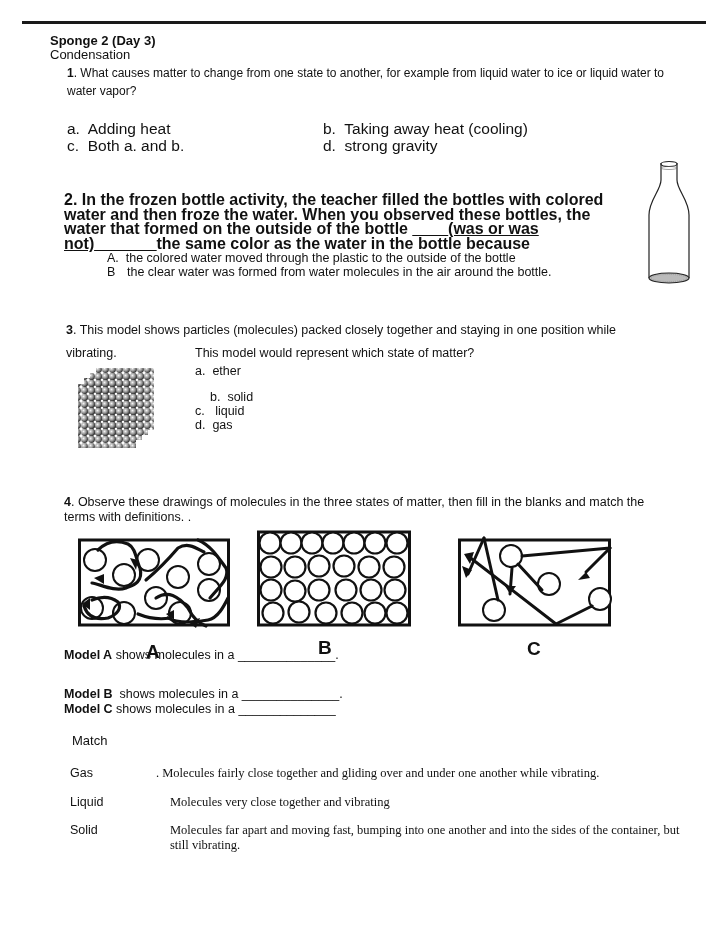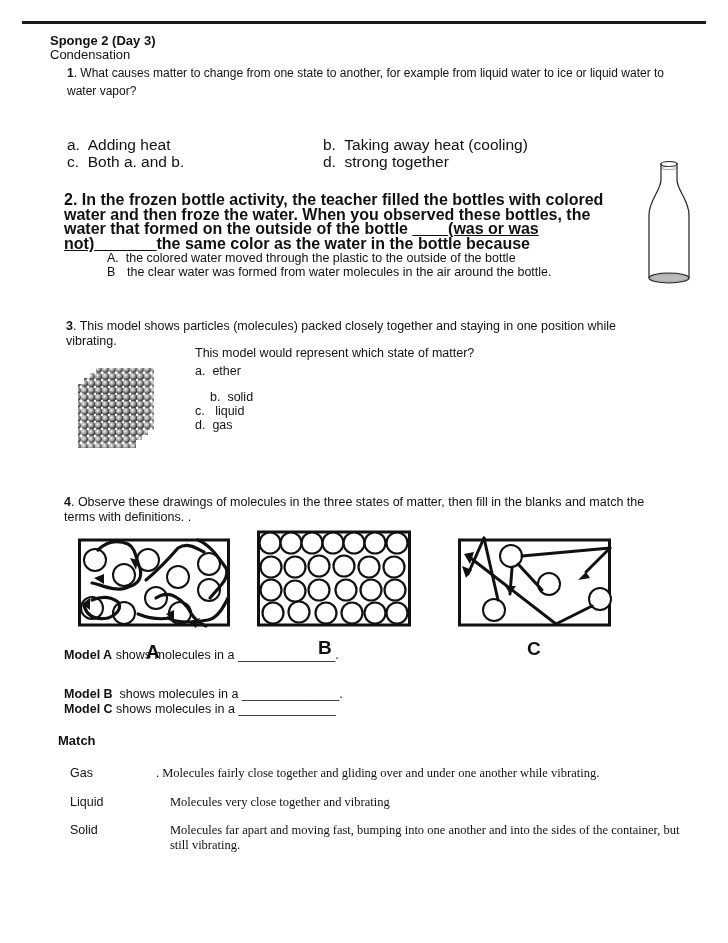--- a/index.html
+++ b/index.html
@@ -4,49 +4,49 @@
 <style>
   html, body { margin: 0; padding: 0; background: #ffffff; }
   body { width: 728px; height: 943px; position: relative; overflow: hidden;
          font-family: "Liberation Sans", sans-serif; color: #111; }
   .abs { position: absolute; }
   .rule { left: 22px; top: 21px; width: 684px; height: 3px; background: #1a1a1a; }
   .title { left: 50px; top: 33px; font-size: 13px; font-weight: bold; }
   .subtitle { left: 50px; top: 47px; font-size: 13px; }
   .q1 { left: 67px; top: 64px; width: 600px; font-size: 12px; line-height: 18px; }
   .q1 b { font-weight: bold; }
-  .opt { font-size: 15.5px; line-height: 18px; margin-top: 16px; }
+  .opt { font-size: 15.5px; line-height: 18px; }
   .q2 { left: 64px; top: 193px; width: 566px; font-size: 16px; line-height: 14.5px; font-weight: bold; }
   .blank-u { text-decoration: underline; }
   .q2-opt { font-size: 12.5px; line-height: 14.5px; }
-  .q3 { left: 66px; top: 319px; width: 590px; font-size: 12.5px; line-height: 15px; }
+  .q3 { left: 66px; top: 319px; width: 590px; font-size: 12.5px; line-height: 23px; }
   .q3-sub { left: 195px; top: 346px; font-size: 12.5px; }
   .q3-opt { left: 195px; font-size: 12.5px; line-height: 14px; }
   .q4 { left: 64px; top: 495px; width: 590px; font-size: 12.5px; line-height: 14.5px; }
   .model-label { font-size: 19px; font-weight: bold; }
   .fill { left: 64px; font-size: 12.5px; line-height: 15px; }
   .fill b { font-weight: bold; }
-  .match-h { left: 58px; top: 733px; font-size: 13px; font-weight: bold; }
+  .match-h { left: 72px; top: 733px; font-size: 13px; font-weight: normal; }
   .term { left: 70px; font-size: 12.5px; }
   .defn { font-size: 12.5px; line-height: 14.5px; font-family: Liberation Serif, serif; }
   svg { position: absolute; overflow: visible; }
 </style>
 </head>
 <body>
 
 <div class="abs rule"></div>
 
 <div class="abs title">Sponge 2 (Day 3)</div>
 <div class="abs subtitle">Condensation</div>
 
 <div class="abs q1"><b>1</b><span>.  What causes matter to change from one state to another, for example from liquid water to ice or liquid water to water vapor?</span></div>
 <div class="abs opt" style="left:67px;top:120px;"><span>a.</span>&nbsp; <span>Adding heat</span></div>
 <div class="abs opt" style="left:323px;top:120px;"><span>b.</span>&nbsp; <span>Taking away heat (cooling)</span></div>
 <div class="abs opt" style="left:67px;top:137px;"><span>c.</span>&nbsp; <span>Both a.  and  b.</span></div>
-<div class="abs opt" style="left:323px;top:137px;"><span>d.</span>&nbsp; <span>strong together</span></div>
+<div class="abs opt" style="left:323px;top:137px;"><span>d.</span>&nbsp; <span>strong gravity</span></div>
 
 <div class="abs q2"><b>2</b><span>.  In the frozen bottle activity, the teacher filled the bottles with colored water and then froze the water.  When you  observed these bottles, the  water that formed on the outside of the bottle </span><span class="blank-u"><span>____</span><span>(was or was not)</span><span>_______</span></span><span>the same color as the water in the bottle because</span></div>
 <div class="abs q2-opt" style="left:107px;top:251px;"><span>A.</span>&nbsp; <span>the colored water moved through the plastic to the outside of the bottle</span></div>
 <div class="abs q2-opt" style="left:107px;top:265px;width:460px;"><span style="display:inline-block;width:20px;">B</span><span>the clear water was formed from water molecules in the air around the bottle.</span></div>
 
 <svg style="left:643px;top:160px;" width="50" height="130" viewBox="0 0 50 130">
   <path d="M18 3 L18 20 C18 30 6 40 6 55 L6 118" fill="none" stroke="#222" stroke-width="1.2"></path>
   <path d="M34 3 L34 20 C34 30 46 40 46 55 L46 118" fill="none" stroke="#222" stroke-width="1.2"></path>
   <ellipse cx="26" cy="4" rx="8" ry="2.5" fill="#fff" stroke="#222" stroke-width="1.2"></ellipse>
   <ellipse cx="26" cy="8" rx="8" ry="1.5" fill="none" stroke="#666" stroke-width="0.6"></ellipse>

